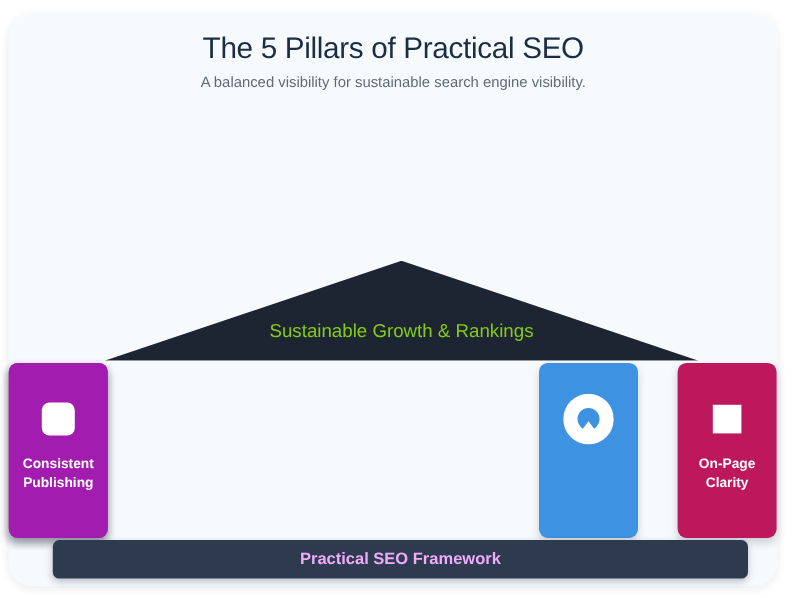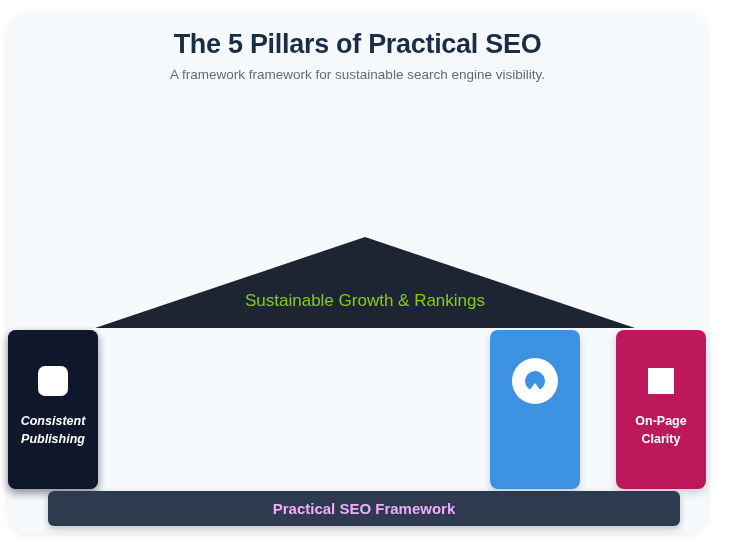--- a/index.html
+++ b/index.html
@@ -7,21 +7,21 @@
     width:731px; height:544px; background:#ffffff; position:relative;
     font-family:"Liberation Sans", sans-serif; overflow:hidden;
   }
   .card {
     position:absolute; left:8px; top:12px; width:699px; height:521px;
     background:#f7fafc; border-radius:22px;
     box-shadow:0 2px 8px rgba(15,23,42,0.08);
   }
   .title {
     position:absolute; top:17px; left:0; width:100%; text-align:center;
-    font-size:27px; font-weight:bold; color:#1b2d45; letter-spacing:-0.3px;
+    font-size:27px; font-weight:normal; color:#1b2d45; letter-spacing:-0.3px;
   }
   .subtitle {
     position:absolute; top:55px; left:0; width:100%; text-align:center;
     font-size:13.5px; color:#5f6b7a;
   }
   .roof {
     position:absolute; left:87px; top:225px; width:540px; height:91px;
     clip-path:polygon(50% 0, 100% 100%, 0 100%);
     background:#1e2532;
   }
@@ -56,21 +56,21 @@
     color:#f0abfc; font-weight:bold; font-size:15px;
     box-shadow:0 3px 7px rgba(15,23,42,0.25);
   }
 </style>
 </head>
 <body>
 
 <div class="card">
 
   <div class="title">The 5 Pillars of Practical SEO</div>
-  <div class="subtitle">A framework framework for sustainable search engine visibility.</div>
+  <div class="subtitle">A balanced visibility for sustainable search engine visibility.</div>
 
   <div class="roof" style="background-color: rgb(30, 37, 50);">
     <div class="roof-label">Sustainable Growth &amp; Rankings</div>
   </div>
 
   <div class="pillar" style="background-color: rgb(61, 146, 225);">
     <div class="icon-wrap">
       <svg width="46" height="46" viewBox="0 0 46 46">
         <circle cx="23" cy="23" r="23" fill="#ffffff"></circle>
         <circle cx="23" cy="23" r="10" fill="#3d92e1"></circle>
@@ -96,21 +96,21 @@
   <div class="pillar" style="background-color: rgb(155, 108, 228);">
     <div class="icon-wrap">
       <svg width="30" height="22" viewBox="0 0 30 22">
         <path d="M12 1 L12 21 L1 11 Z" fill="#ffffff"></path>
         <path d="M18 1 L18 21 L29 11 Z" fill="#ffffff"></path>
       </svg>
     </div>
     <div class="pillar-label">Internal Linking</div>
   </div>
 
-  <div class="pillar" style="background-color: #0f172a; font-style: italic;">
+  <div class="pillar" style="background-color: #a21caf;">
     <div class="icon-wrap">
       <span class="icon-rsquare"></span>
     </div>
     <div class="pillar-label">Consistent Publishing</div>
   </div>
 
   <div class="base" style="background-color: rgb(46, 58, 77);">
     <span>Practical SEO Framework</span>
   </div>
 

